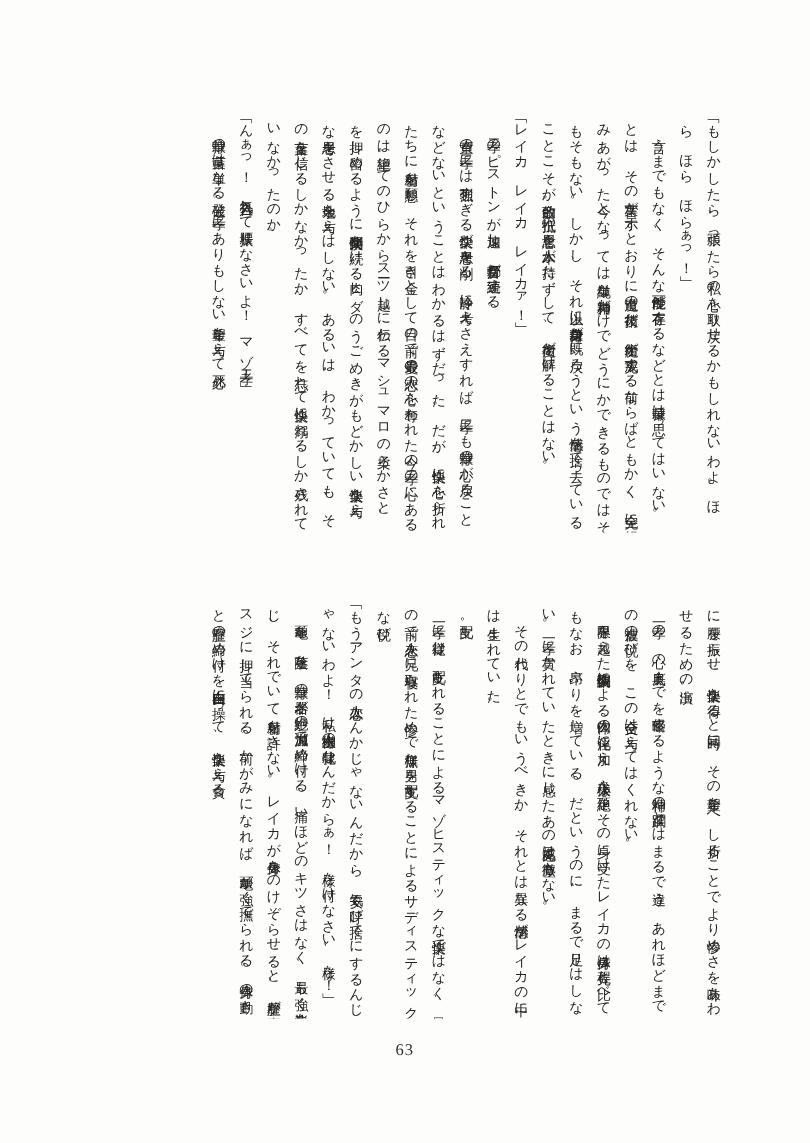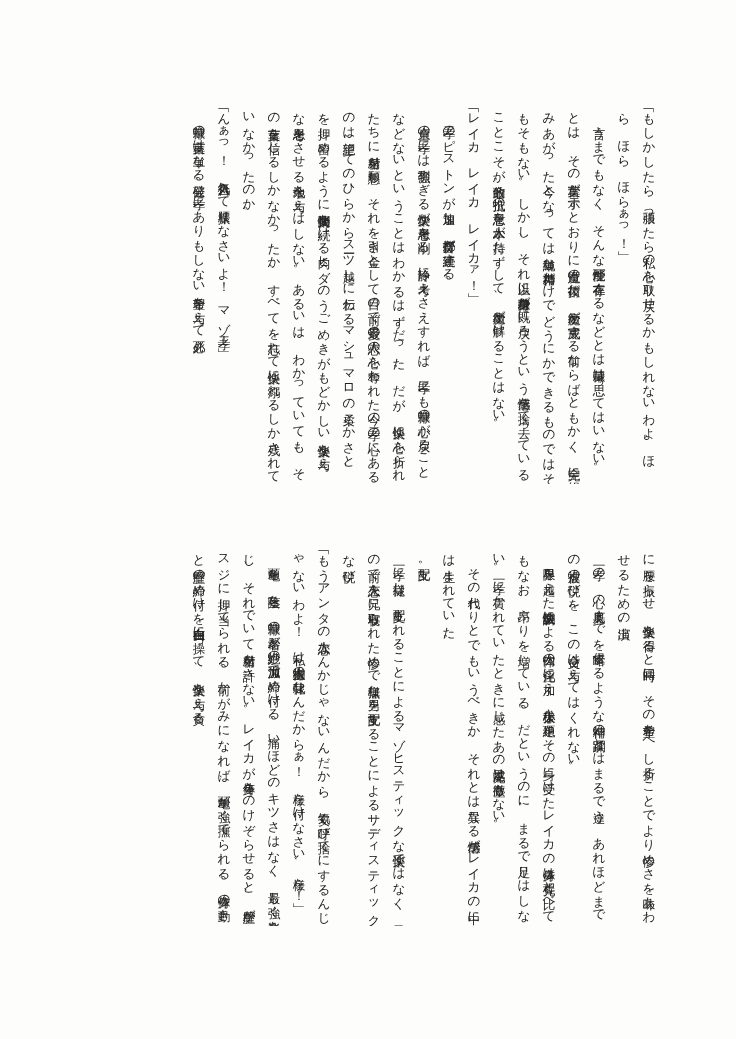--- a/index.html
+++ b/index.html
@@ -73,14 +73,15 @@
     <p class="para continuation">に腰を振らせ、快楽を得ると同時に、その希望をへし折ることでより惨めさを味あわせるための演出。</p>
     <p class="para narrative">一孝の、心の奥底までを侵略するような精神の蹂躙とはまるで違う。あれほどまでの被虐の悦びを、この交合は与えてはくれない。</p>
     <p class="para narrative">限界を越えた快楽調教による肉体の淫化に加え、大小様々な絶頂をその身に受けたレイカの身体は先程と比べてもなお、昂ぶりを増している。だというのに、まるで足りはしない。一孝に貫かれていたときに感じたあの充足感は微塵もない。</p>
     <p class="para narrative">その代わりとでもいうべきか、それとは異なる感情がレイカの中には生まれていた。</p>
     <p class="para narrative">支配。</p>
     <p class="para narrative">一孝に隷従し、支配されることによるマゾヒスティックな快楽ではなく、目の前で恋人を兄に寝取られた惨めで無様な男を支配することによるサディスティックな悦び。</p>
     <p class="para dialogue">「もうアンタの恋人なんかじゃないんだから、気安く呼び捨てにするんじゃないわよ！　私は御主人様の牝隷なんだからぁ！　様を付けなさい、様を！」</p>
     <p class="para narrative">亀頭を、陰茎を、隷華の名器が絶妙の力加減で締め付ける。痛いほどのキツさはなく、最も強く快楽を感じ、それでいて射精を許さない。レイカが身体をのけぞらせると、膣壁が裏スジに押し当てられる。前かがみになれば、亀頭が強く撫でられる。身体の動きと膣壁の締め付けを自由自在に操って、快楽を与え貪る。</p>
   </section>
 
+  <div class="page-number">63</div>
 
 </div>
 
 </body></html>

